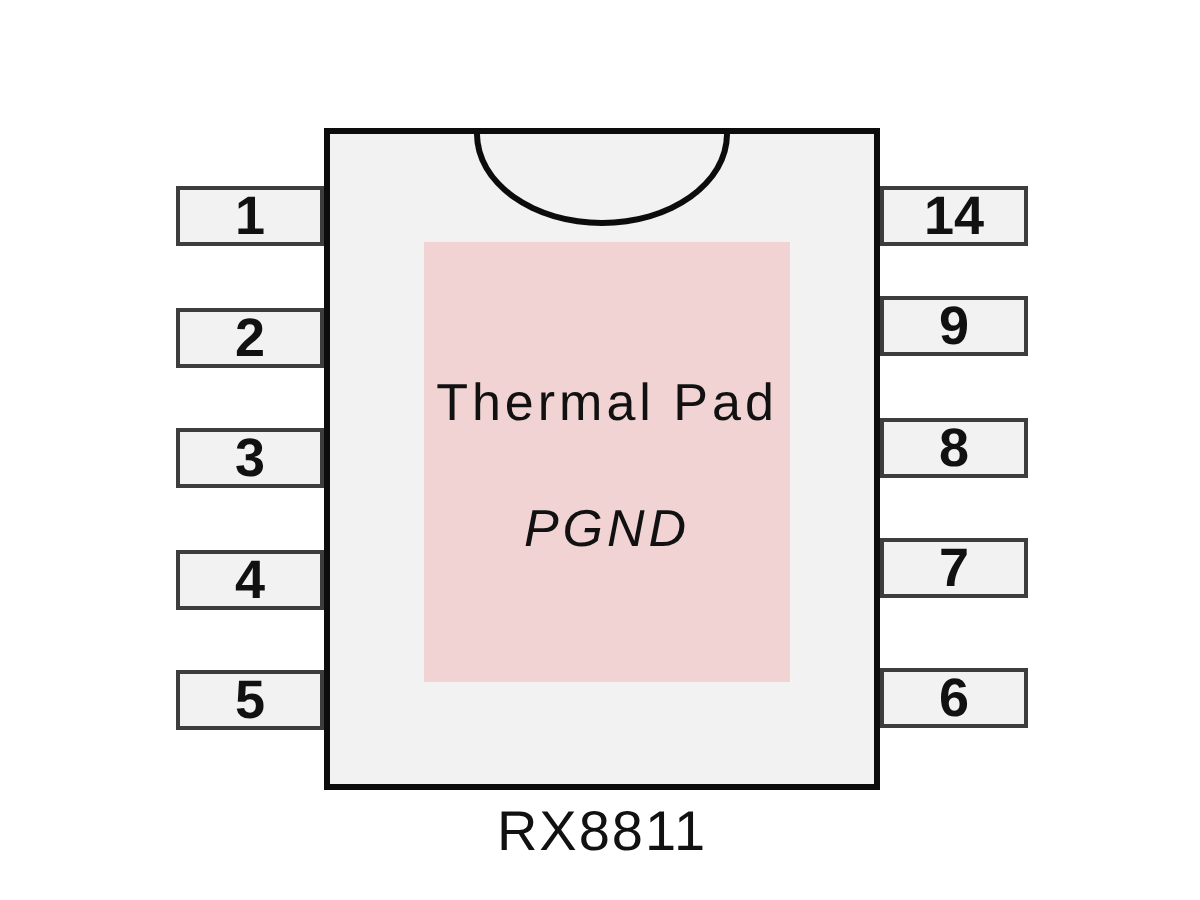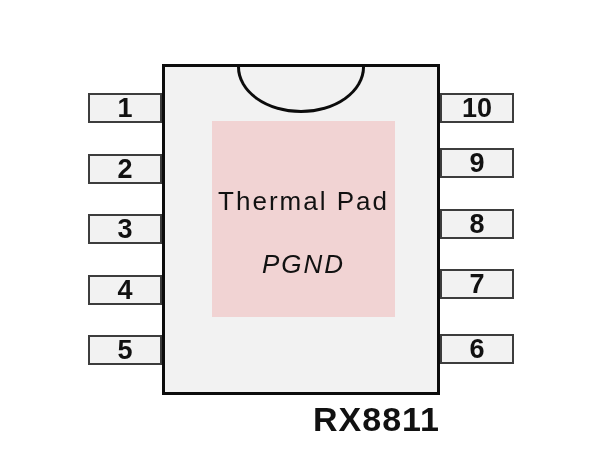--- a/index.html
+++ b/index.html
@@ -38,21 +38,21 @@
     background:var(--body-fill);
     border:3px solid var(--outline);
     border-top:none;
     border-radius:0 0 64px 64px / 0 0 46px 46px;
     box-sizing:border-box;
   }
   
   .thermal-pad{
     position:absolute;
     left:212px; top:121px;
-    width:183px; height:196px;
+    width:183px; height:220px;
     background:var(--pad-fill);
   }
   .pad-line{
     position:absolute;
     left:0; width:100%;
     text-align:center;
     color:var(--text);
     font-size:26px;
     letter-spacing:2px;
     line-height:28px;
@@ -76,24 +76,24 @@
     color:var(--text);
     font-size:27px;
     font-weight:bold;
     line-height:26px;
   }
   
   .chip-title{
     position:absolute;
     left:162px; top:400px;
     width:278px;
-    text-align:right;
+    text-align:center;
     color:var(--text);
-    font-size:34px;
-    font-weight:700;
+    font-size:28px;
+    font-weight:400;
     letter-spacing:1px;
   }
 </style>
 </head>
 <body>
 
 <div class="stage">
 
   <div class="chip-body">
     <div class="notch"></div>
@@ -114,21 +114,21 @@
     <span class="num">3</span>
   </div>
   <div class="pin left" style="top:275px">
     <span class="num">4</span>
   </div>
   <div class="pin left" style="top:335px">
     <span class="num">5</span>
   </div>
 
   <div class="pin right" style="top:93px">
-    <span class="num">10</span>
+    <span class="num">14</span>
   </div>
   <div class="pin right" style="top:148px">
     <span class="num">9</span>
   </div>
   <div class="pin right" style="top:209px">
     <span class="num">8</span>
   </div>
   <div class="pin right" style="top:269px">
     <span class="num">7</span>
   </div>

